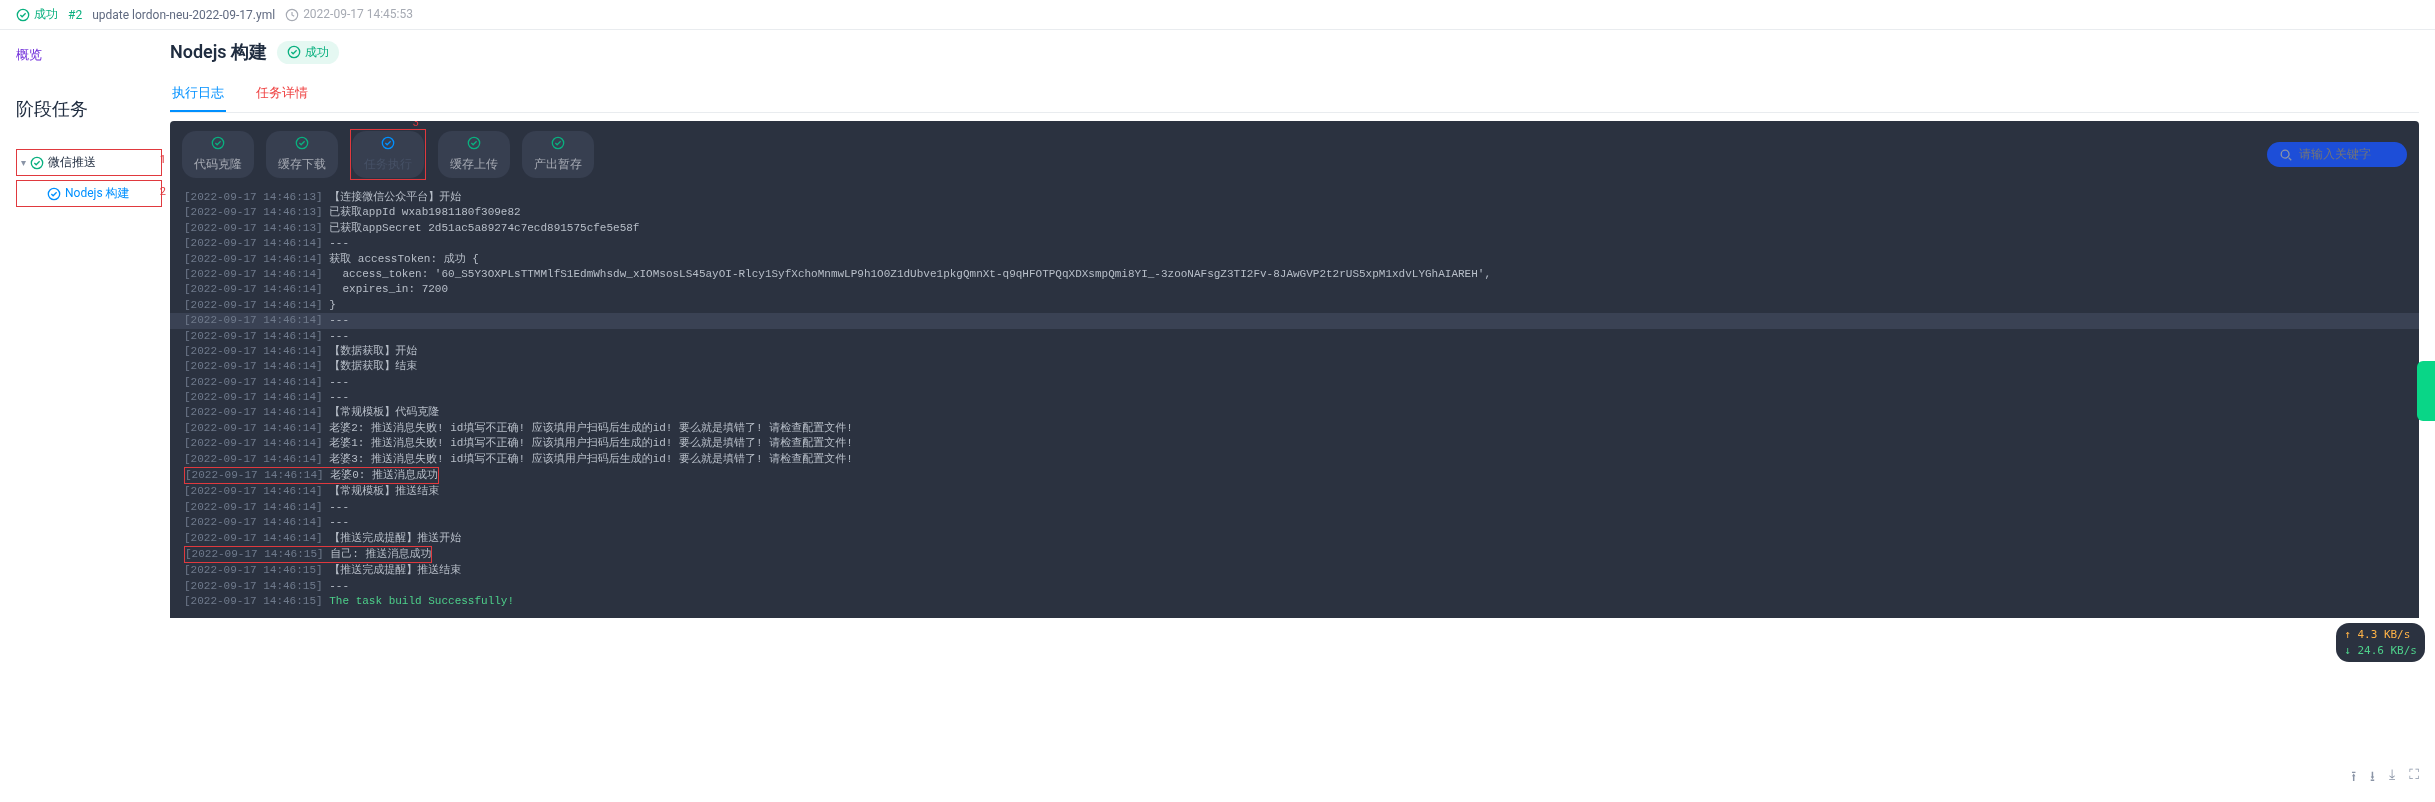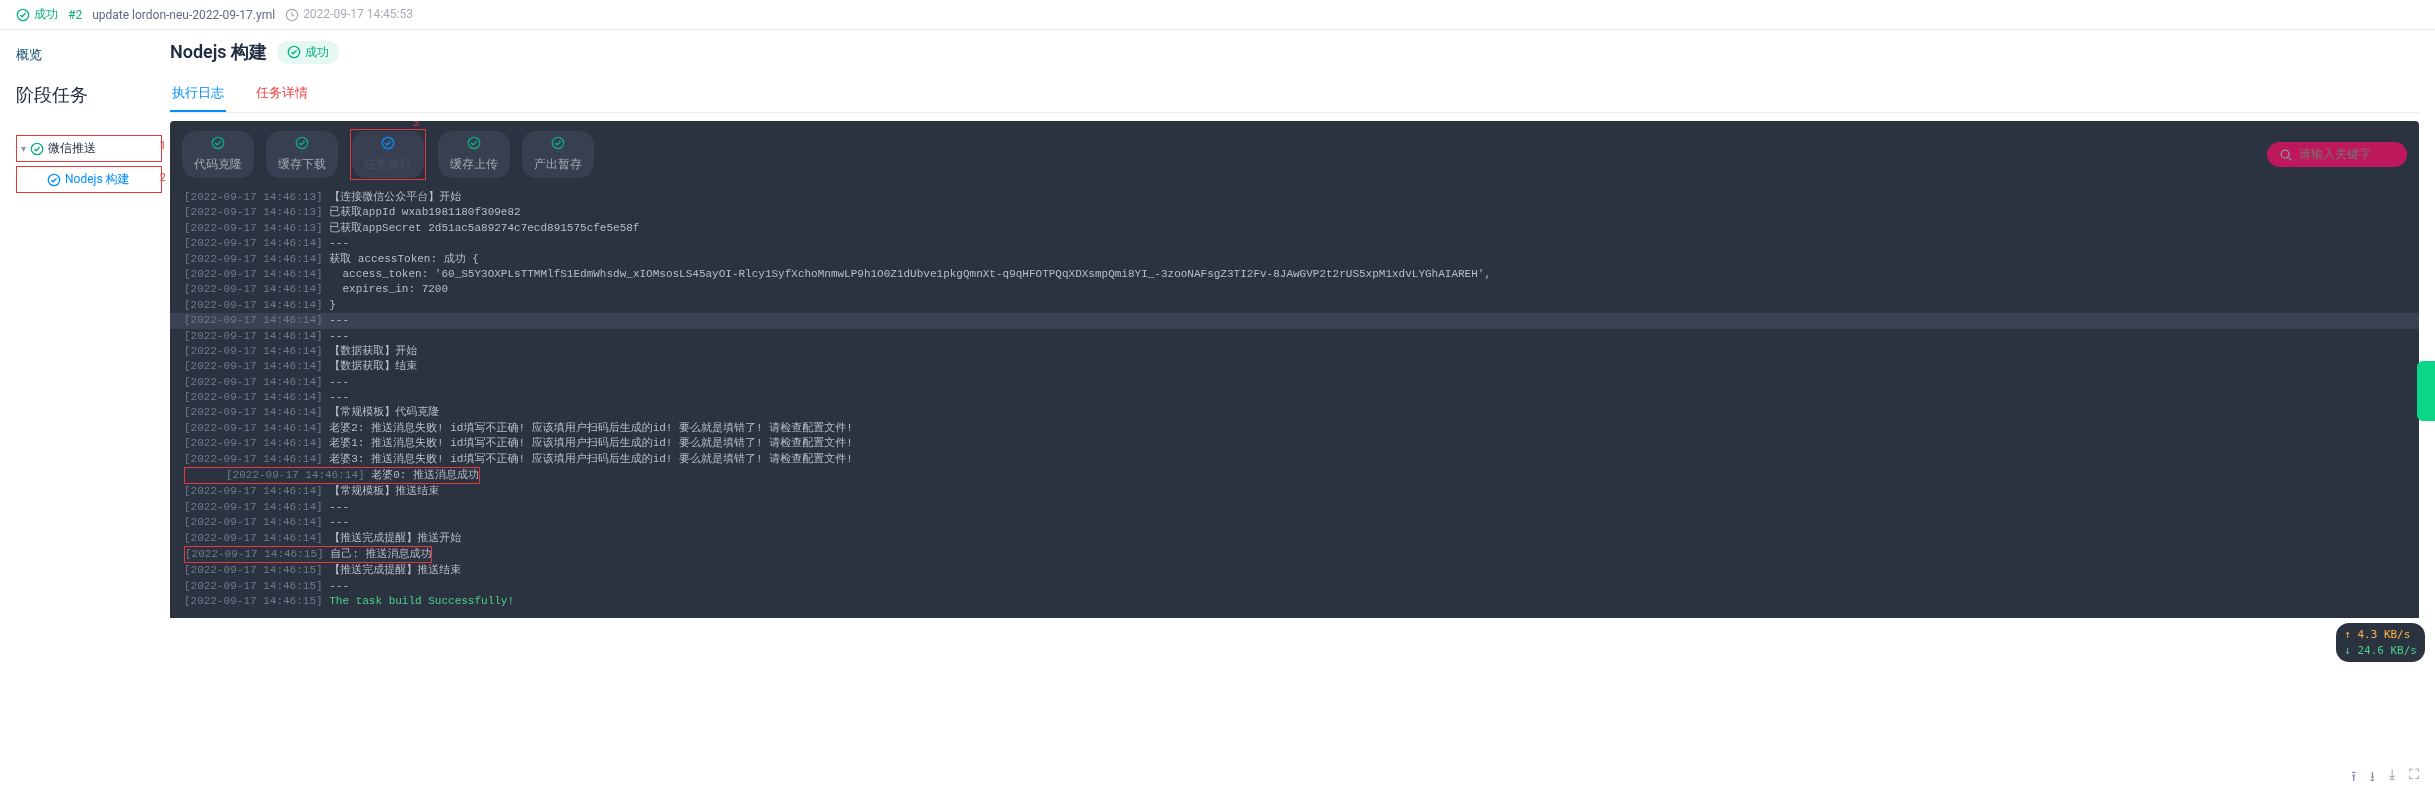--- a/index.html
+++ b/index.html
@@ -18,21 +18,21 @@
     }
     .header-bar .status-label { color: #09b07f; display: flex; align-items: center; gap: 4px; }
     .header-bar .run-num { color: #09b07f; }
     .header-bar .run-title { color: #606a80; }
     .header-bar .run-time { color: #a6aab3; display: flex; align-items: center; gap: 4px; text-align: center; }
 
     .layout { display: flex; }
     .sidebar { width: 170px; flex-shrink: 0; padding: 16px 8px 16px 16px; font-size: 12px; position: relative; }
     .main { flex: 1; padding: 10px 16px 0 0; min-width: 0; }
 
-    .sidebar h3 { font-weight: normal; font-size: 13px; color: #0c4a6e; margin-bottom: 19px; }
+    .sidebar h3 { font-weight: normal; font-size: 13px; color: #6d28d9; margin-bottom: 33px; }
     .section-header { color: #202d40; margin-bottom: 28px; font-size: 18px; }
     .tree-item { display: flex; align-items: center; gap: 4px; padding: 4px 2px; cursor: pointer; }
     .tree-item.child { padding-left: 30px; }
     .chev { color: #8a94a6; font-size: 10px; }
     .check-ico { color: #09b07f; display: inline-flex; align-items: center; }
     .tree-label { color: #202d40; }
     .tree-item.active .tree-label { color: #0090ff; }
     .tree-item.active .check-ico { color: #0090ff; }
     .tree-item.active { }
 
@@ -47,21 +47,21 @@
     .tab { padding: 8px 2px; cursor: pointer; color: #ef4444; font-size: 13px; border-bottom: 2px solid transparent; }
     .tab.active { color: #0090ff; border-bottom-color: #0090ff; }
 
     .log-panel { background: #2b3240; border-radius: 4px 4px 0 0; color: #d0d4da; overflow: hidden; }
     .log-toolbar { display: flex; align-items: center; padding: 8px 12px; gap: 12px; }
     .pill { display: inline-flex; align-items: center; gap: 6px; background: #373f50; border-radius: 14px; padding: 5px 12px; color: #a6aab3; font-size: 12px; cursor: pointer; flex-direction: column; }
     .pill .check-ico { color: #09b07f; }
     .pill-box { position: relative; }
     .pill-active .pill .check-ico { color: #0090ff; }
     .pill-active .pill-label { color: #465166; }
-    .search-box { margin-left: auto; display: flex; align-items: center; gap: 6px; background: #be185d; border-radius: 14px; padding: 5px 12px; color: #8a94a6; font-size: 12px; width: 140px; }
+    .search-box { margin-left: auto; display: flex; align-items: center; gap: 6px; background: #1d4ed8; border-radius: 14px; padding: 5px 12px; color: #8a94a6; font-size: 12px; width: 140px; }
     .search-box input { background: transparent; border: 0; outline: 0; color: #d0d4da; width: 100%; font-size: 12px; }
 
     .log-body { font-family: "SFMono-Regular", Consolas, "Liberation Mono", Menlo, monospace; font-size: 11px; line-height: 1.4; padding: 2px 0 8px; }
     .log-line { padding: 0 14px; white-space: pre; color: #b8bfc9; }
     .log-line .ts { color: #6f7a8c; }
     .log-line.hl { background: #3a4254; }
     .log-line.green { color: #4dd08a; }
     .log-redbox { border: 1px solid #e0393e; display: block; }
 
     .speed-widget { position: fixed; right: 10px; bottom: 140px; background: #2b3240; color: #d0d4da; font-size: 11px; border-radius: 13px; padding: 4px 8px; line-height: 1.4; font-family: monospace; }
@@ -234,21 +234,21 @@
           <div class="log-line hl"><span class="ts">[2022-09-17 14:46:14]</span><span> ---</span></div>
           <div class="log-line"><span class="ts">[2022-09-17 14:46:14]</span><span> ---</span></div>
           <div class="log-line"><span class="ts">[2022-09-17 14:46:14]</span><span> 【数据获取】开始</span></div>
           <div class="log-line"><span class="ts">[2022-09-17 14:46:14]</span><span> 【数据获取】结束</span></div>
           <div class="log-line"><span class="ts">[2022-09-17 14:46:14]</span><span> ---</span></div>
           <div class="log-line"><span class="ts">[2022-09-17 14:46:14]</span><span> ---</span></div>
           <div class="log-line"><span class="ts">[2022-09-17 14:46:14]</span><span> 【常规模板】代码克隆</span></div>
           <div class="log-line"><span class="ts">[2022-09-17 14:46:14]</span><span> 老婆2: 推送消息失败! id填写不正确! 应该填用户扫码后生成的id! 要么就是填错了! 请检查配置文件!</span></div>
           <div class="log-line"><span class="ts">[2022-09-17 14:46:14]</span><span> 老婆1: 推送消息失败! id填写不正确! 应该填用户扫码后生成的id! 要么就是填错了! 请检查配置文件!</span></div>
           <div class="log-line"><span class="ts">[2022-09-17 14:46:14]</span><span> 老婆3: 推送消息失败! id填写不正确! 应该填用户扫码后生成的id! 要么就是填错了! 请检查配置文件!</span></div>
-          <div class="log-line"><span class="log-redbox" style="display: inline-block; padding-left: 41px;"><span class="ts">[2022-09-17 14:46:14]</span><span> 老婆0: 推送消息成功</span></span></div>
+          <div class="log-line"><span class="log-redbox" style="display: inline-block;"><span class="ts">[2022-09-17 14:46:14]</span><span> 老婆0: 推送消息成功</span></span></div>
           <div class="log-line"><span class="ts">[2022-09-17 14:46:14]</span><span> 【常规模板】推送结束</span></div>
           <div class="log-line"><span class="ts">[2022-09-17 14:46:14]</span><span> ---</span></div>
           <div class="log-line"><span class="ts">[2022-09-17 14:46:14]</span><span> ---</span></div>
           <div class="log-line"><span class="ts">[2022-09-17 14:46:14]</span><span> 【推送完成提醒】推送开始</span></div>
           <div class="log-line"><span class="log-redbox" style="display: inline-block;"><span class="ts">[2022-09-17 14:46:15]</span><span> 自己: 推送消息成功</span></span></div>
           <div class="log-line"><span class="ts">[2022-09-17 14:46:15]</span><span> 【推送完成提醒】推送结束</span></div>
           <div class="log-line"><span class="ts">[2022-09-17 14:46:15]</span><span> ---</span></div>
           <div class="log-line green"><span class="ts">[2022-09-17 14:46:15]</span><span> The task build Successfully!</span></div>
         </div>
     </div>

